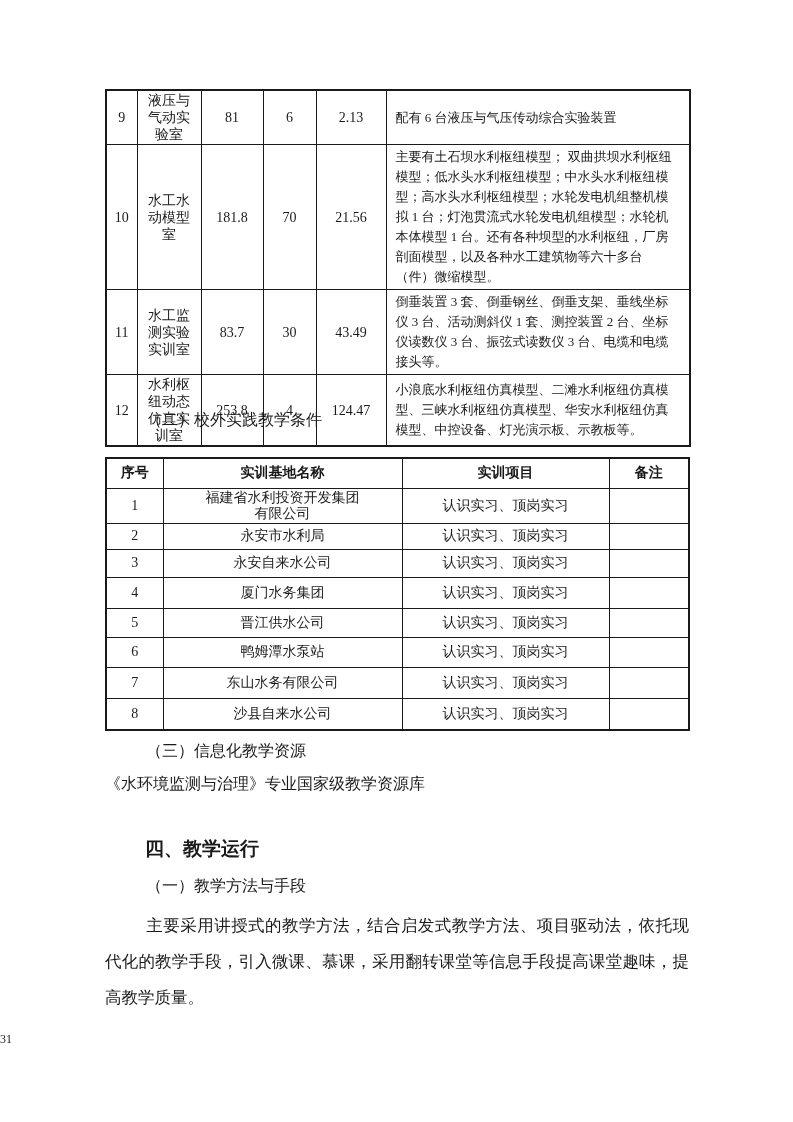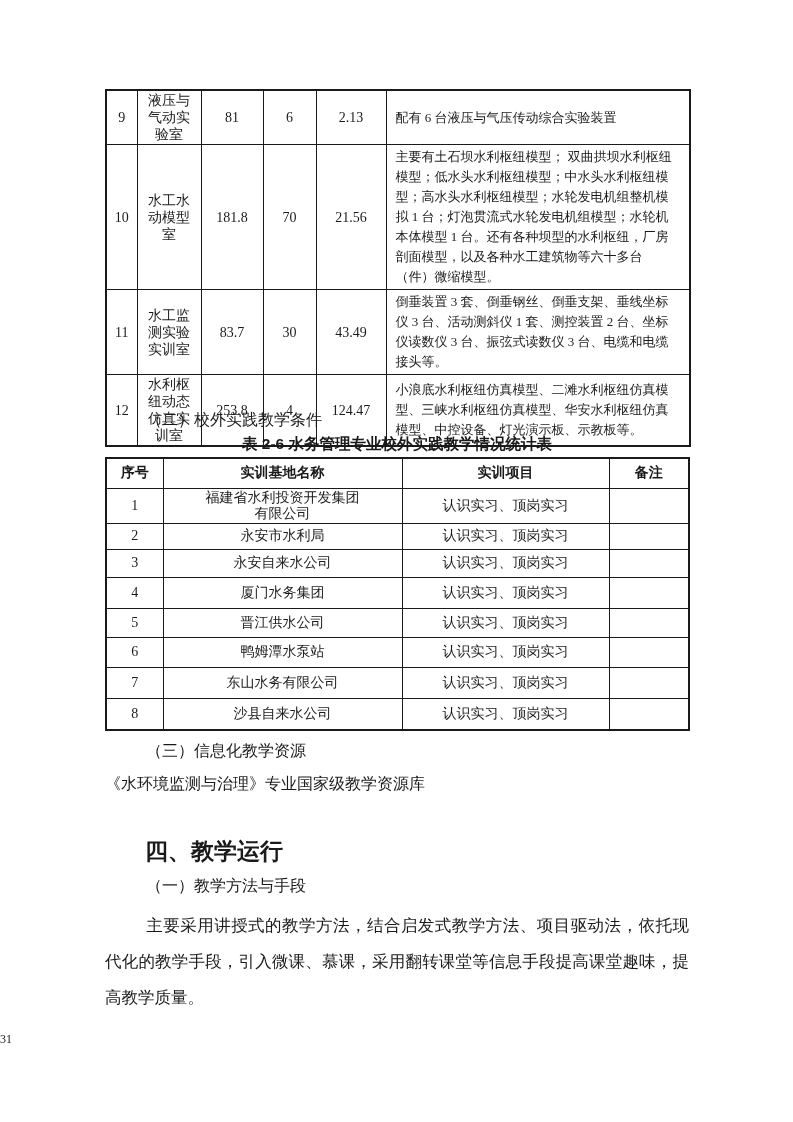--- a/index.html
+++ b/index.html
@@ -16,21 +16,21 @@
   #t1 tr.total td{font-weight:bold;font-family:"Liberation Sans","DejaVu Sans",sans-serif;font-size:15px;}
   
   #t2{left:105px;top:457px;width:583px;}
   #t2 th{font-family:"Liberation Sans","DejaVu Sans",sans-serif;font-weight:bold;font-size:14px;text-align:center;padding:2px;}
   #t2 td{text-align:center;font-size:14px;line-height:16px;padding:1px 4px;}
   
   .abs{position:absolute;white-space:nowrap;}
   .h-sub{font-size:16px;}
   .tbl-title{position:absolute;left:105px;width:584px;text-align:center;
              font-family:"Liberation Sans","DejaVu Sans",sans-serif;font-weight:bold;font-size:15.5px;}
-  .h-major{font-family:"Liberation Sans","DejaVu Sans",sans-serif;font-weight:bold;font-size:23px;}
+  .h-major{font-family:"Liberation Sans","DejaVu Sans",sans-serif;font-weight:bold;font-size:19px;}
   .body-par{position:absolute;left:105px;width:584px;font-size:16.5px;line-height:36px;
             text-align:justify;text-indent:2.5em;}
   .page-num{position:absolute;left:0;top:1032px;width:100%;text-align:left;font-size:12px;}
 </style>
 </head>
 <body>
 
 <div class="page">
 
   <table id="t1" class="doc-table">
@@ -72,21 +72,20 @@
       <td class="name">水利枢纽动态仿真实训室</td>
       <td>253.8</td>
       <td>4</td>
       <td>124.47</td>
       <td class="desc">小浪底水利枢纽仿真模型、二滩水利枢纽仿真模型、三峡水利枢纽仿真模型、华安水利枢纽仿真模型、中控设备、灯光演示板、示教板等。</td>
     </tr>
   </tbody>
     </table>
 
   <div class="abs h-sub" style="left:146px;top:410px">（二）校外实践教学条件</div>
-  <div class="tbl-title" style="top:434px">表 2-6 水务管理专业校外实践教学情况统计表</div>
 
   <table id="t2" class="doc-table">
     <colgroup>
         <col style="width:57px">
         <col style="width:239px">
         <col style="width:207px">
         <col style="width:80px">
       </colgroup>
     <tbody>
         <tr style="height:30px">

